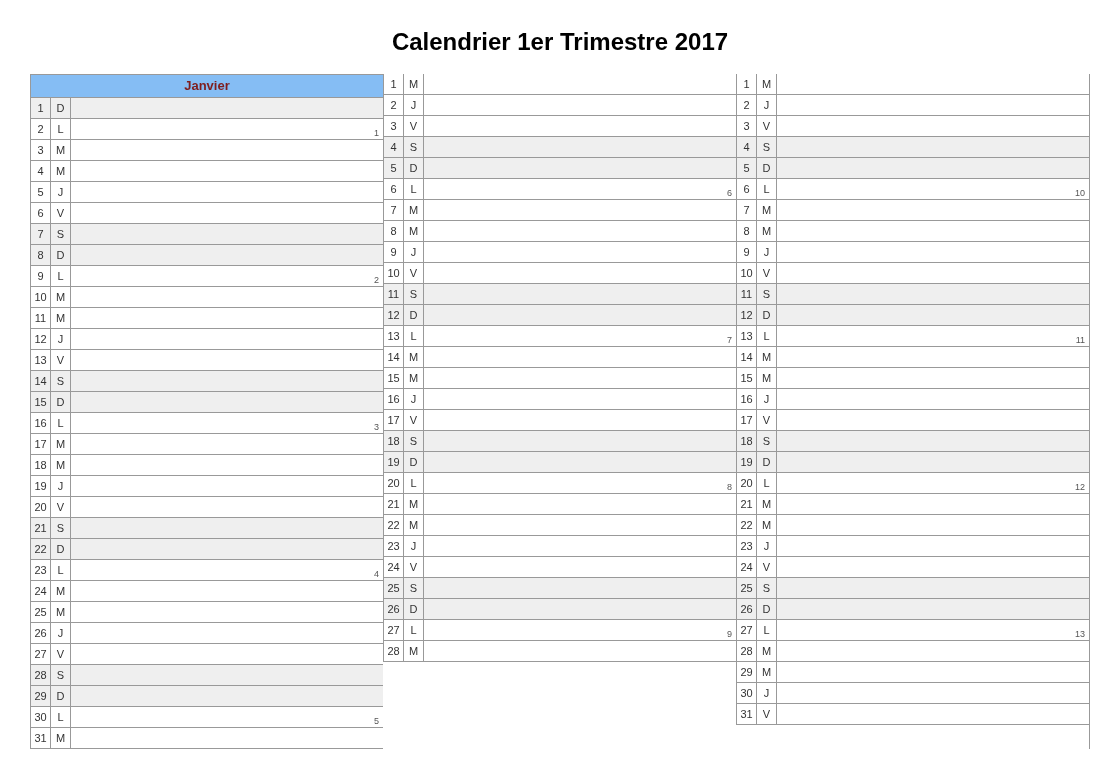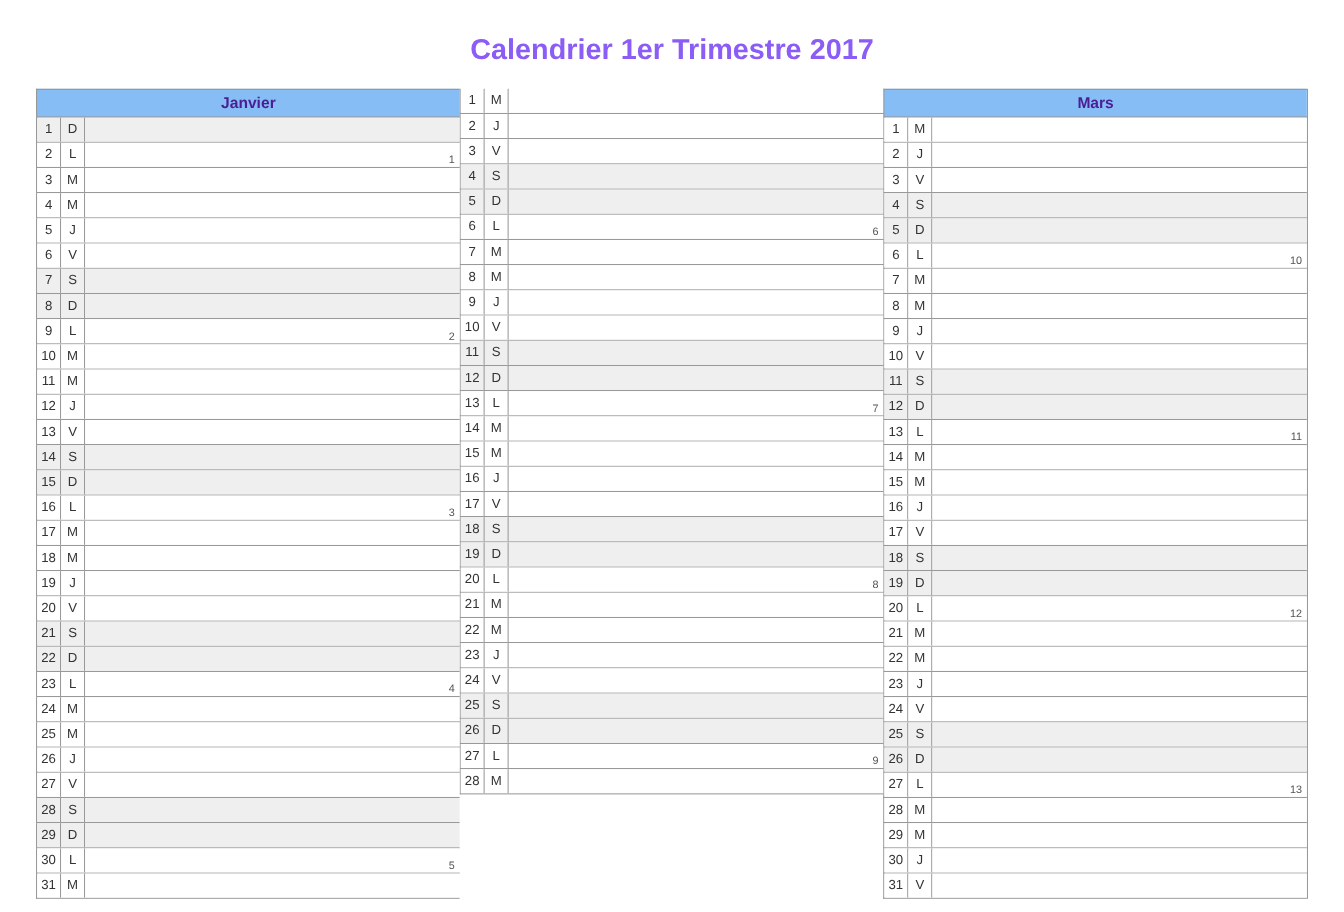--- a/index.html
+++ b/index.html
@@ -10,37 +10,37 @@
     height: 760px;
     background: #fff;
     font-family: Arial, Helvetica, sans-serif;
     overflow: hidden;
   }
   .wrap {
     padding: 20px 30px 0 30px;
   }
   .title {
     text-align: center;
-    color: #8b5cf6;
+    color: #000000;
     font-size: 24px;
     font-weight: bold;
     padding: 8px 0 18px 0;
   }
   .calendar {
     display: flex;
     width: 100%;
     border-right: 1px solid #999;
   }
   .month {
     flex: 1;
     min-width: 0;
   }
   .month-header {
     background: #85bdf4;
-    color: #4c1d95;
+    color: #7f1d1d;
     text-align: center;
     font-size: 13px;
     font-weight: bold;
     border: 1px solid #999;
     border-right: none;
     line-height: 22px;
     height: 24px;
   }
   .day-row {
     display: flex;
@@ -403,21 +403,20 @@
             <span class="week">9</span>
           </div>
         </div>
         <div class="day-row">
           <div class="num">28</div>
           <div class="dow">M</div>
           <div class="cell"></div>
         </div>
       </div>
       <div class="month">
-        <div class="month-header">Mars</div>
         <div class="day-row">
           <div class="num">1</div>
           <div class="dow">M</div>
           <div class="cell"></div>
         </div>
         <div class="day-row">
           <div class="num">2</div>
           <div class="dow">J</div>
           <div class="cell"></div>
         </div>

